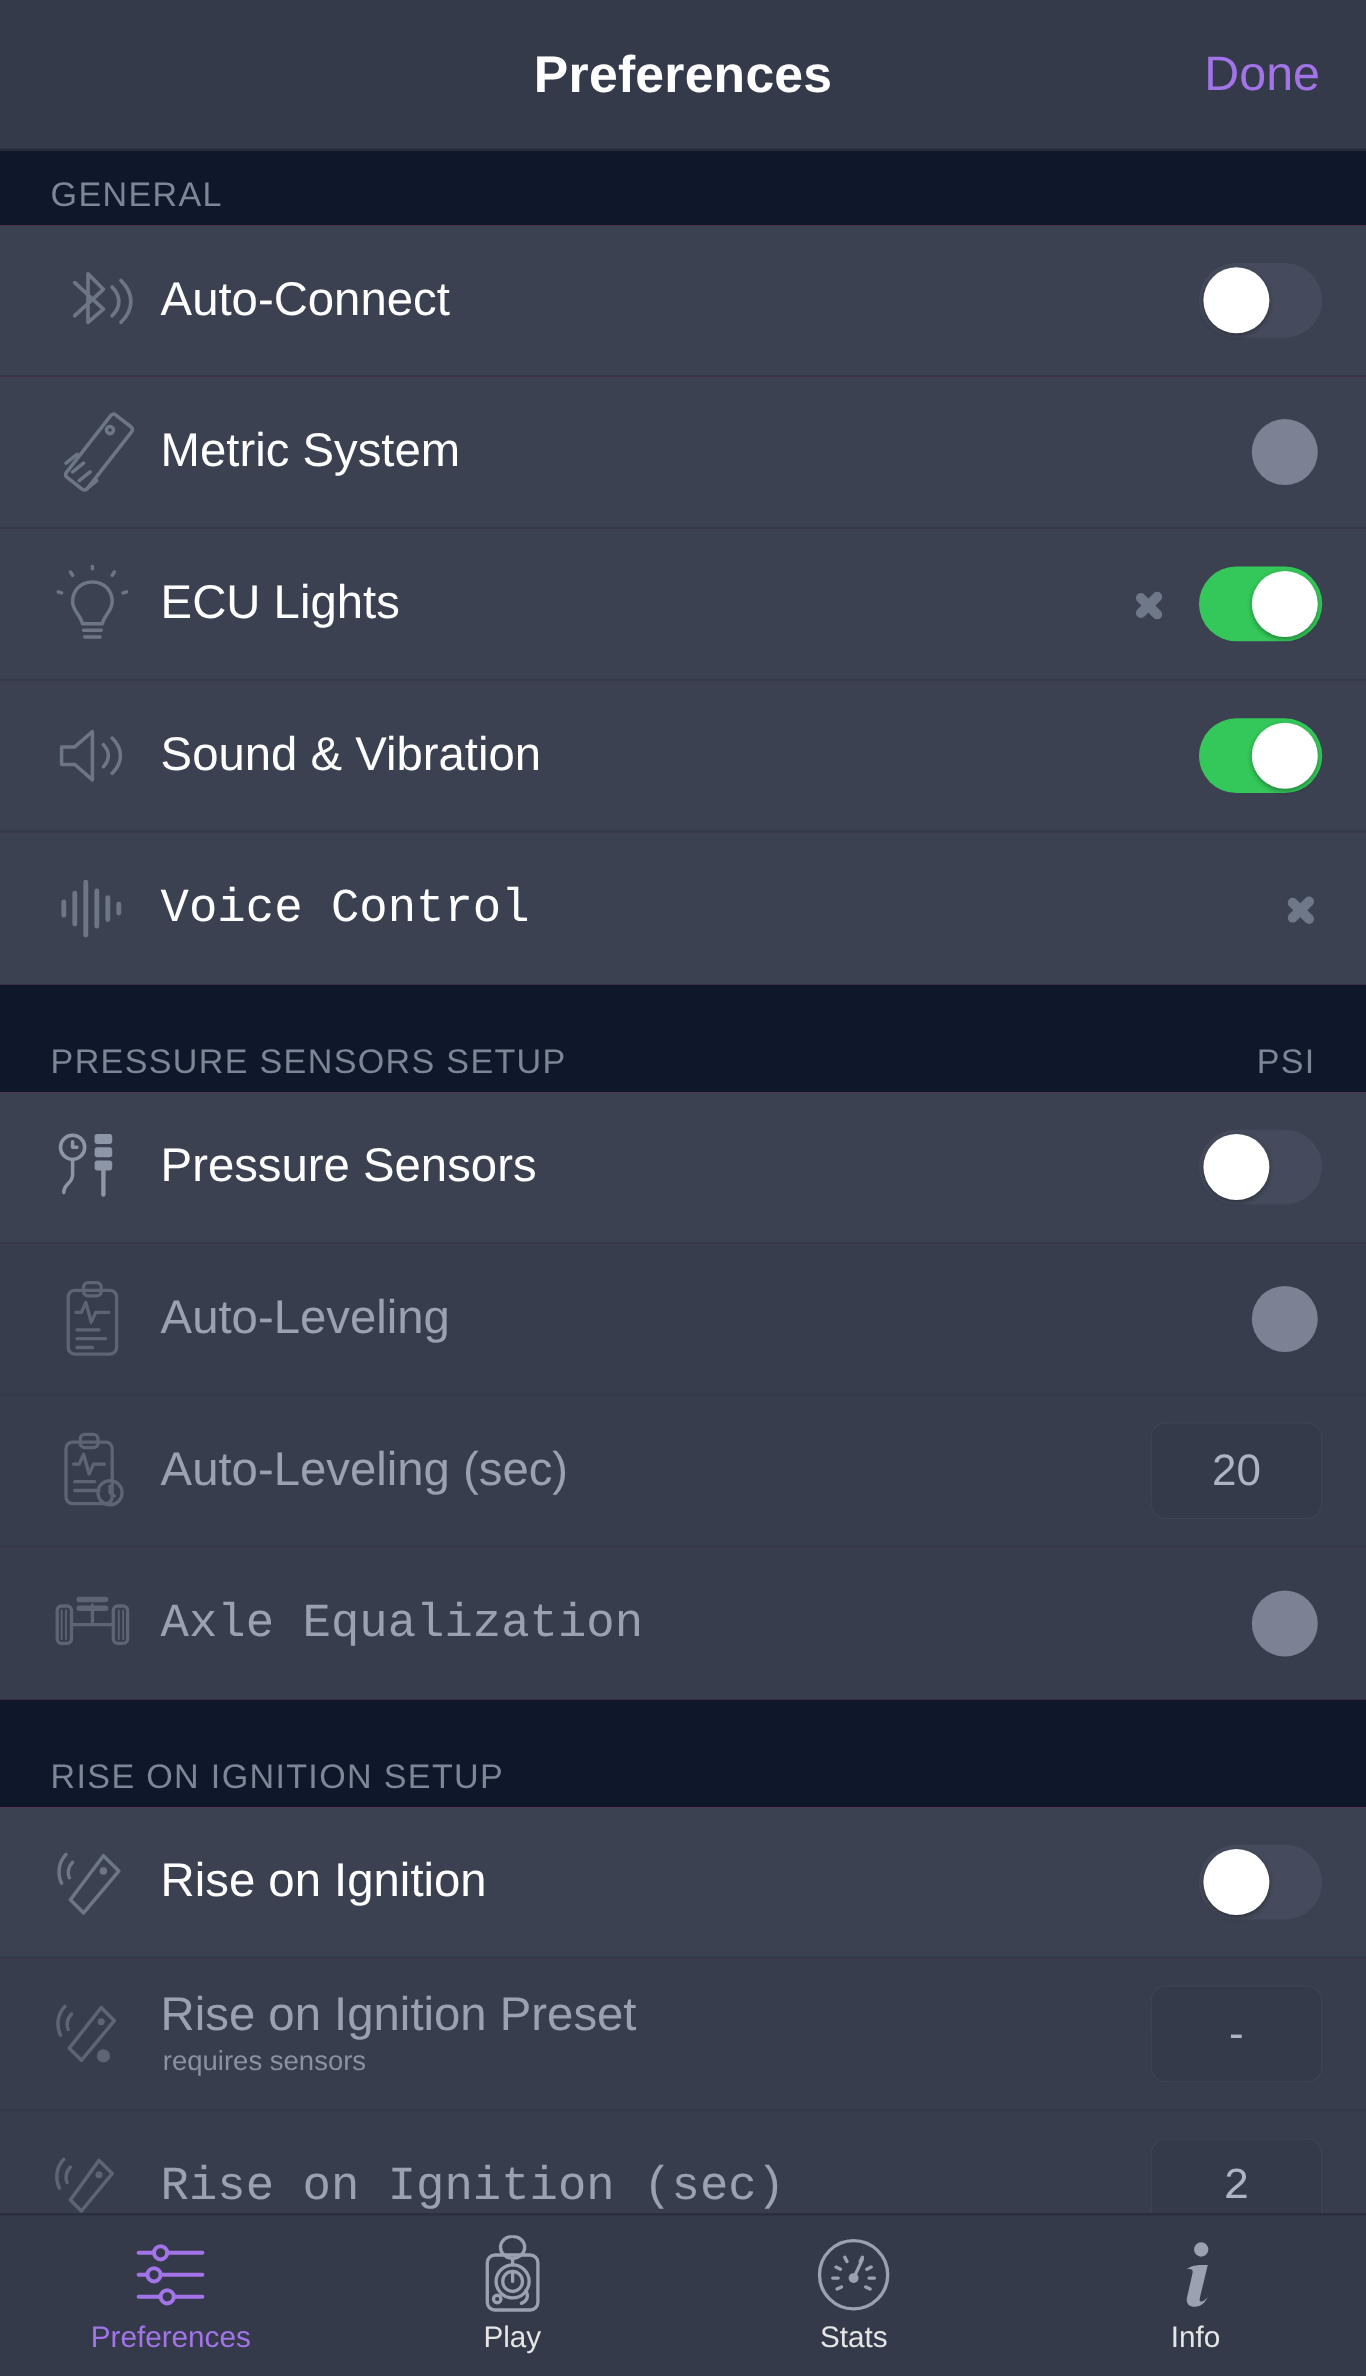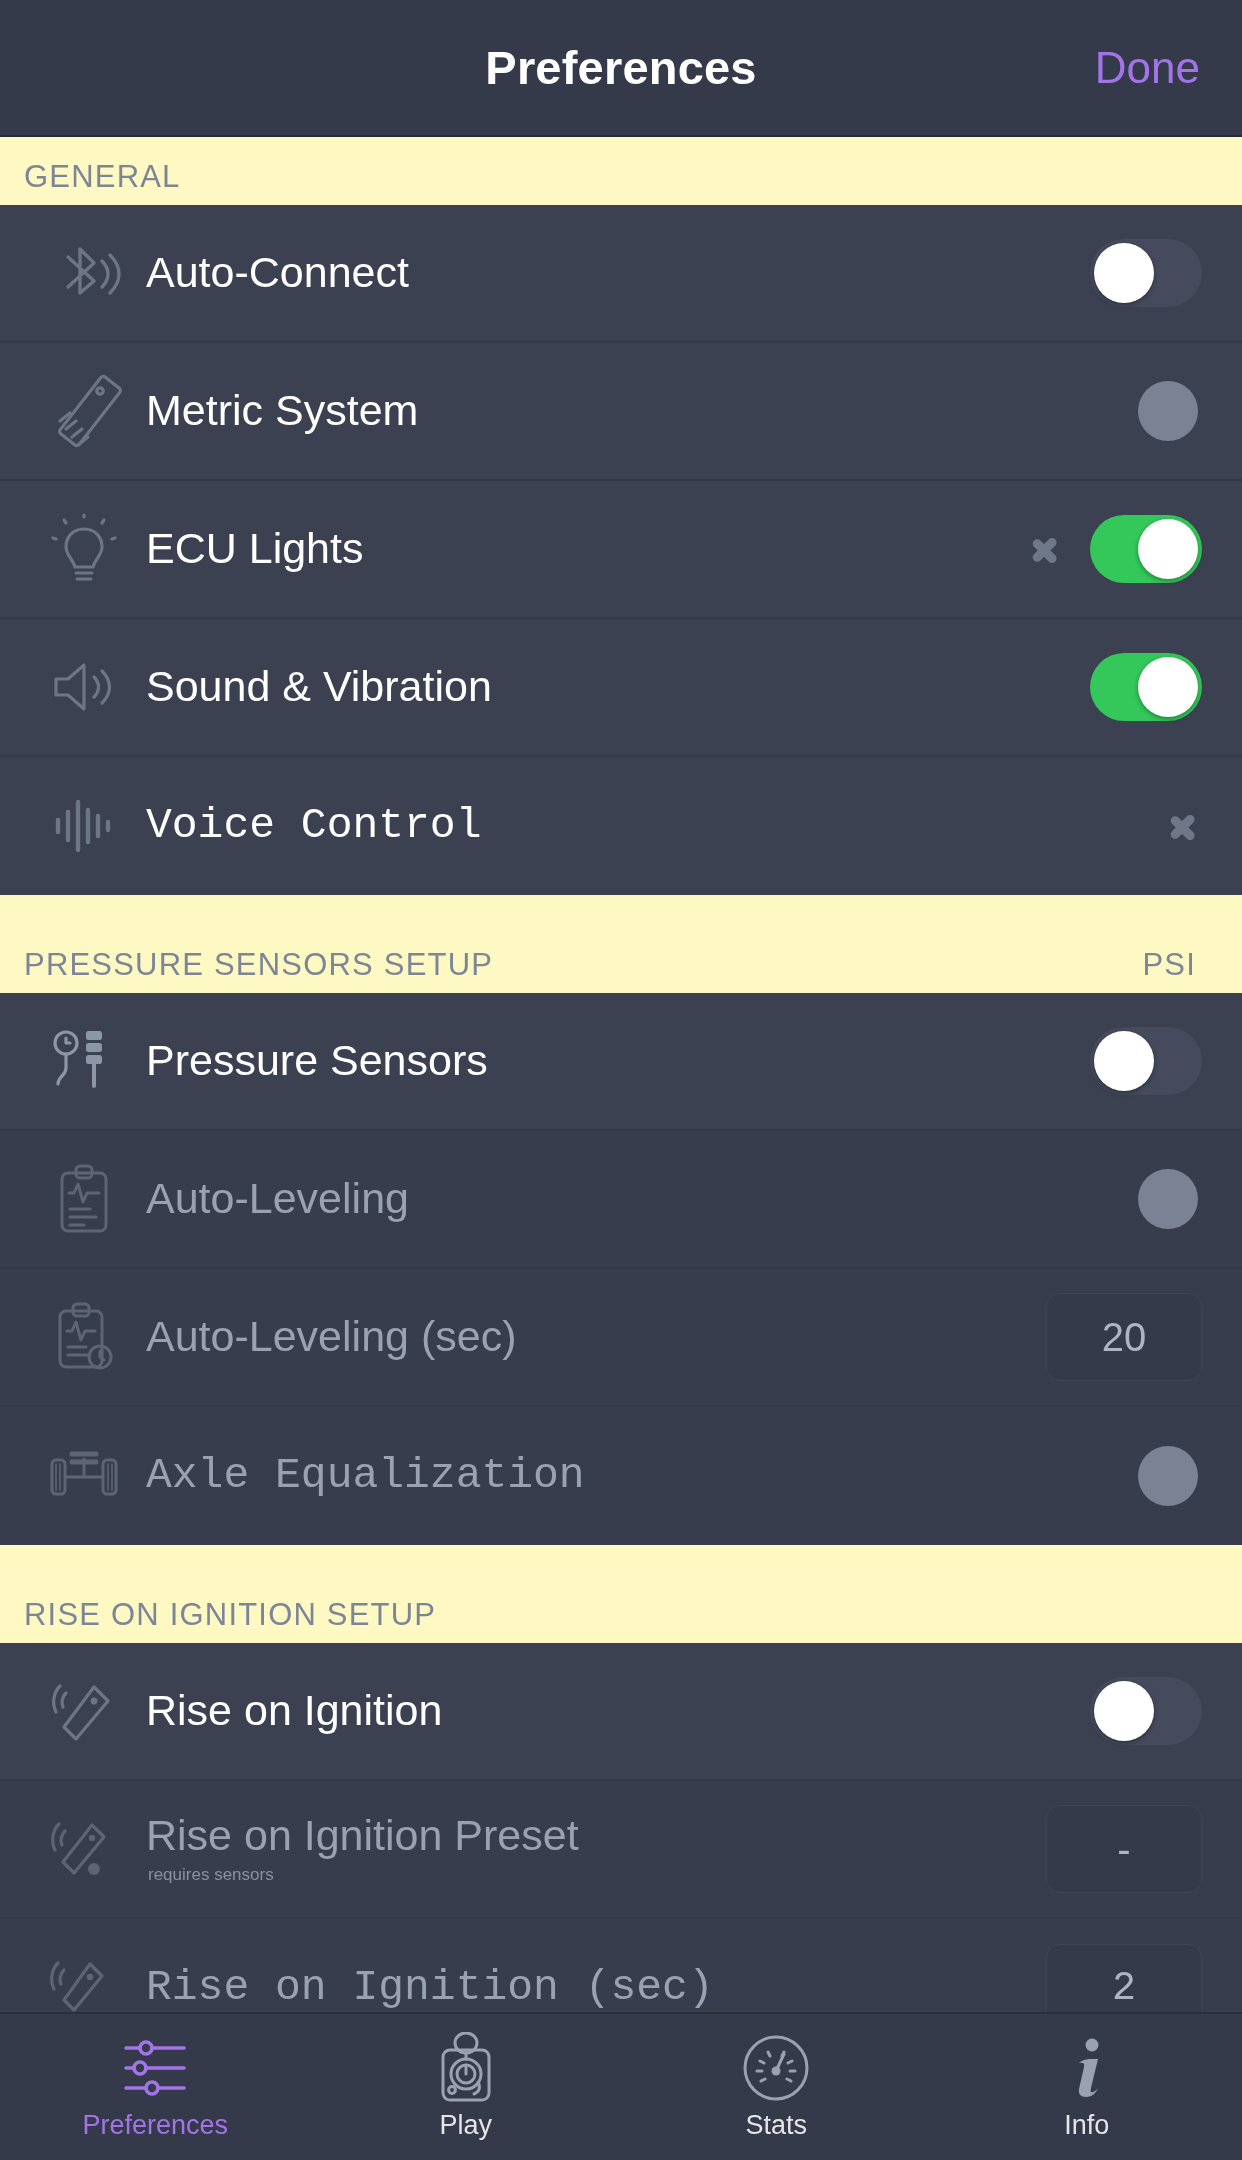--- a/index.html
+++ b/index.html
@@ -25,21 +25,21 @@
   .nav-done {
     position: absolute; right: 42px; top: 50%; transform: translateY(-50%);
     font-size: 44px; color: #a274e8; font-weight: normal;
   }
 
   
   .content { position: absolute; top: 137px; left: 0; right: 0; bottom: 148px; overflow: hidden; }
 
   .section-header {
     height: 68px; display: flex; align-items: flex-end; justify-content: space-between;
-    padding: 0 46px 10px 24px; background: #fef9c3;
+    padding: 0 46px 10px 46px; background: #0f172a;
   }
   .section-header.tall { height: 98px; }
   .section-title {
     font-size: 31px; color: #7d8697; letter-spacing: 1.2px;
   }
   .section-right { font-size: 31px; color: #7d8697; letter-spacing: 1.2px; }
 
   .group { background: #be185d; }
   .row {
     position: relative; height: 138px; display: flex; align-items: center;
@@ -49,21 +49,21 @@
   .row.dim { background: #373d4d; }
   .row:last-child { border-bottom: none; font-family: Liberation Mono, monospace; }
 
   .row-icon {
     width: 108px; min-width: 108px; height: 110px;
     display: flex; align-items: center; justify-content: center;
   }
   .row-label-wrap { flex: 1; display: flex; flex-direction: column; justify-content: center; padding-left: 8px; }
   .row-label { font-size: 43px; color: #ffffff; line-height: 1.05; }
   .row-label.muted { color: #9aa2b1; }
-  .row-sub { font-size: 17px; color: #8a919f; margin-top: 6px; padding-left: 2px; }
+  .row-sub { font-size: 25px; color: #8a919f; margin-top: 6px; padding-left: 2px; }
 
   .row-right { display: flex; align-items: center; gap: 26px; padding-right: 40px; justify-content: flex-end; }
 
   
   .chevron { width: 34px; height: 58px; position: relative; }
   .chevron::before, .chevron::after {
     content: ""; position: absolute; left: 4px; width: 30px; height: 9px;
     background: #6f7888; border-radius: 5px;
   }
   .chevron::before { top: 16px; transform: rotate(45deg); transform-origin: left center; }

